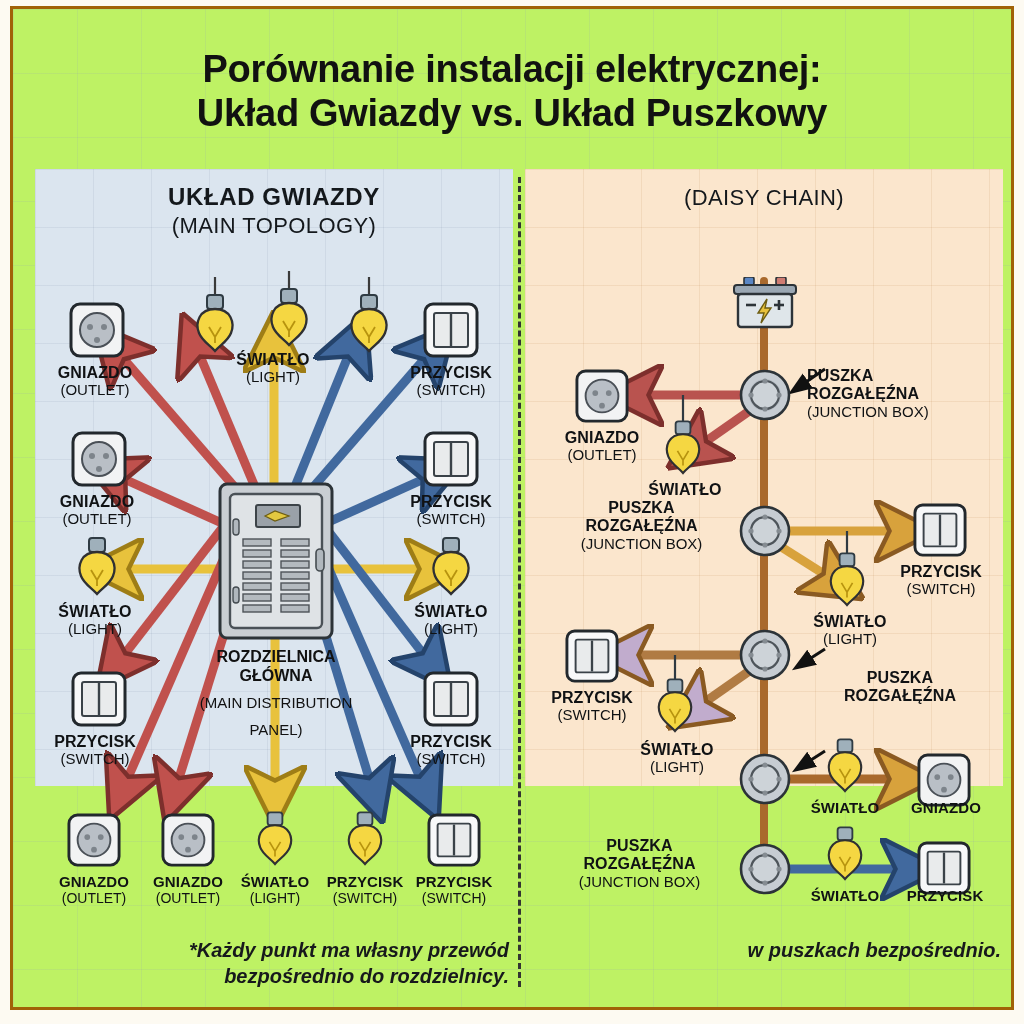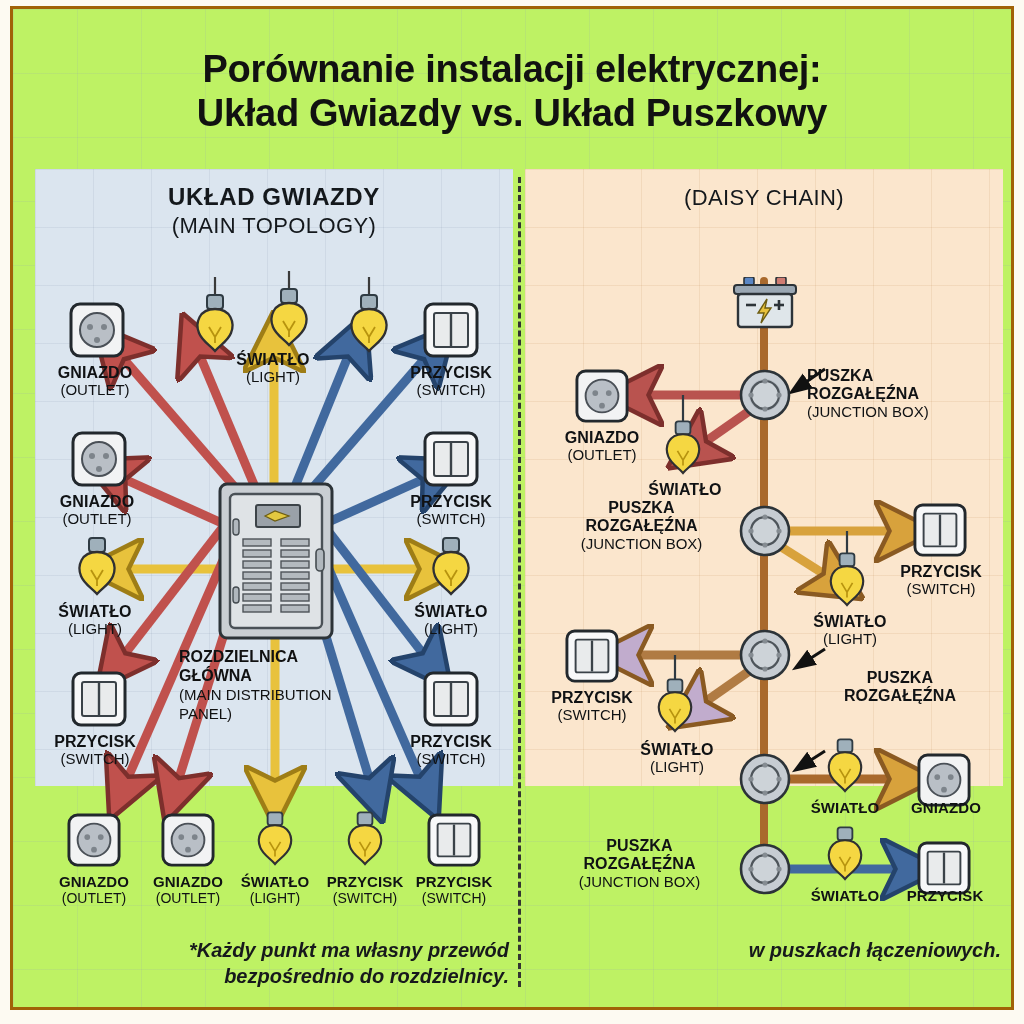--- a/index.html
+++ b/index.html
@@ -79,24 +79,24 @@
   .nlabel .pl{font-size:16px;font-weight:bold;letter-spacing:.1px;}
   .nlabel .en{font-size:15px;}
   .nlabel.small .pl{font-size:15px;}
   .nlabel.small .en{font-size:14px;}
   .nlabel.jb{text-align:left;line-height:18px;}
   .nlabel.jb .pl{font-size:16px;font-weight:bold;display:block;}
   .nlabel.jb .en{font-size:15px;display:block;}
   .nlabel.jbc{text-align:center;}
   .icon{position:absolute;}
   .panel-title{
-    position:absolute;text-align:left;color:#111;line-height:19px;
+    position:absolute;text-align:center;color:#111;line-height:19px;
   }
   .panel-title .pl{font-size:16px;font-weight:bold;display:block;}
-  .panel-title .en{font-size:15px;display:block;}
+  .panel-title .en{font-size:15px;display:block;margin-top:8px;}
 </style>
 </head>
 <body>
 
 <div class="frame">
   <div class="paper-grid"></div>
 
   <div class="title">
     <span>Porównanie instalacji elektrycznej:</span>
     <span class="l2">Układ Gwiazdy vs. Układ Puszkowy</span>
@@ -651,15 +651,15 @@
     </div>
   </div>
 
   <div class="divider"></div>
 
   <div class="caption cap-left">
     <div>*Każdy punkt ma własny przewód</div>
     <div>bezpośrednio do rozdzielnicy.</div>
   </div>
   <div class="caption cap-right">
-    <div>w puszkach łączeniowych.</div>
+    <div>w puszkach bezpośrednio.</div>
   </div>
 </div>
 
 </body></html>

